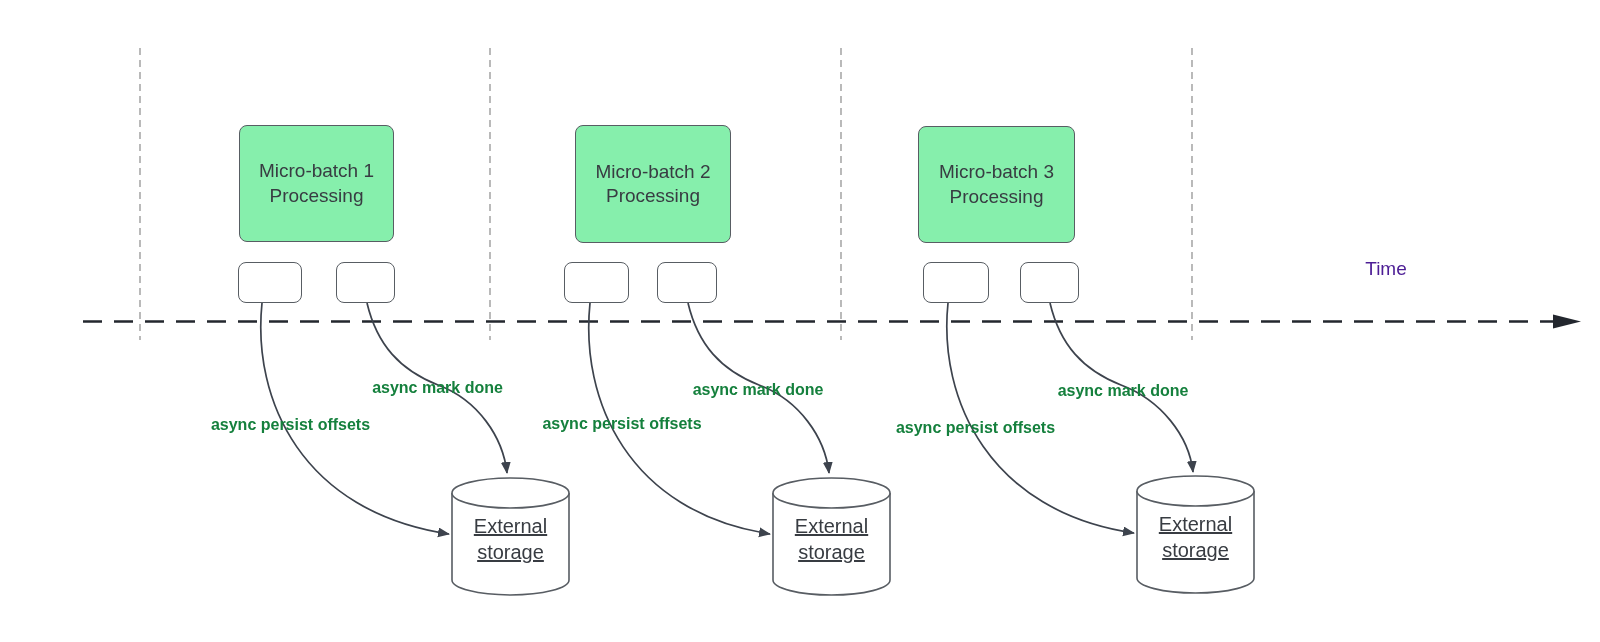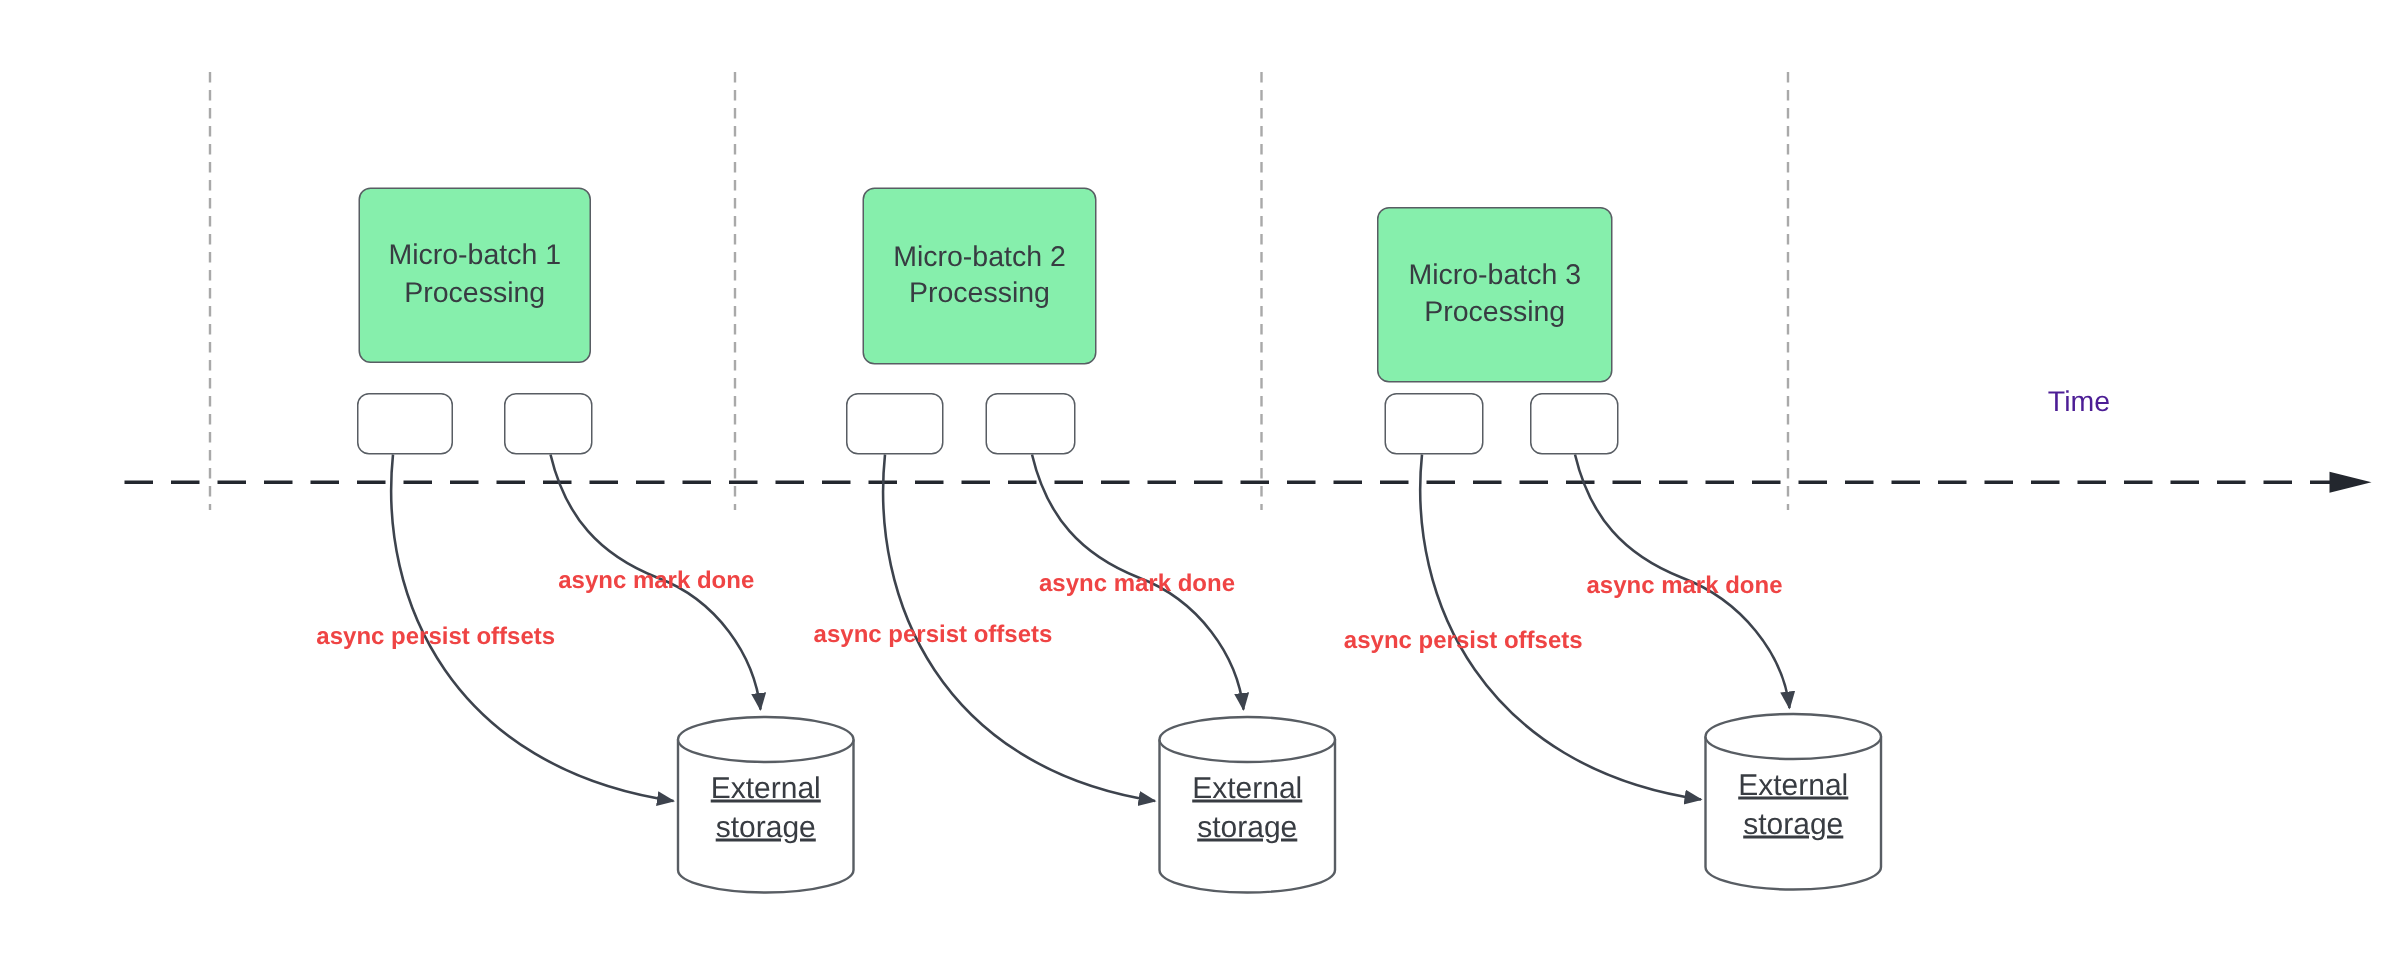--- a/index.html
+++ b/index.html
@@ -40,21 +40,21 @@
     white-space: pre-line;
   }
   .small-box {
     background: #ffffff;
   }
   .edge-label {
     position: absolute;
     text-align: center;
     font-size: 16px;
     font-weight: 700;
-    color: #ef4444;
+    color: #15803d;
     white-space: nowrap;
   }
   .cyl-label {
     position: absolute;
     display: flex;
     align-items: center;
     justify-content: center;
     text-align: center;
     font-size: 20px;
     line-height: 1.3;
@@ -126,21 +126,21 @@
 
   <div class="node main-box" style="left:575px; top:125px; width:156px; height:118px;">Micro-batch 2
 Processing</div>
   <div class="node small-box" style="left:564px; top:262px; width:65px; height:41px;"></div>
   <div class="node small-box" style="left:657px; top:262px; width:60px; height:41px;"></div>
   <div class="edge-label" style="left:537px; top:415px; width:170px;">async persist offsets</div>
   <div class="edge-label" style="left:688px; top:381px; width:140px;">async mark done</div>
   <div class="cyl-label" style="left:773px; top:501px; width:117px; height:76px;">External
 storage</div>
 
-  <div class="node main-box" style="left:918px; top:126px; width:157px; height:117px;margin-top:12px;">Micro-batch 3
+  <div class="node main-box" style="left:918px; top:126px; width:157px; height:117px;">Micro-batch 3
 Processing</div>
   <div class="node small-box" style="left:923px; top:262px; width:66px; height:41px;"></div>
   <div class="node small-box" style="left:1020px; top:262px; width:59px; height:41px;"></div>
   <div class="edge-label" style="left:889px; top:419px; width:173px;">async persist offsets</div>
   <div class="edge-label" style="left:1053px; top:382px; width:140px;">async mark done</div>
   <div class="cyl-label" style="left:1137px; top:499px; width:117px; height:76px;">External
 storage</div>
 
   <div class="time-label">Time</div>
 

